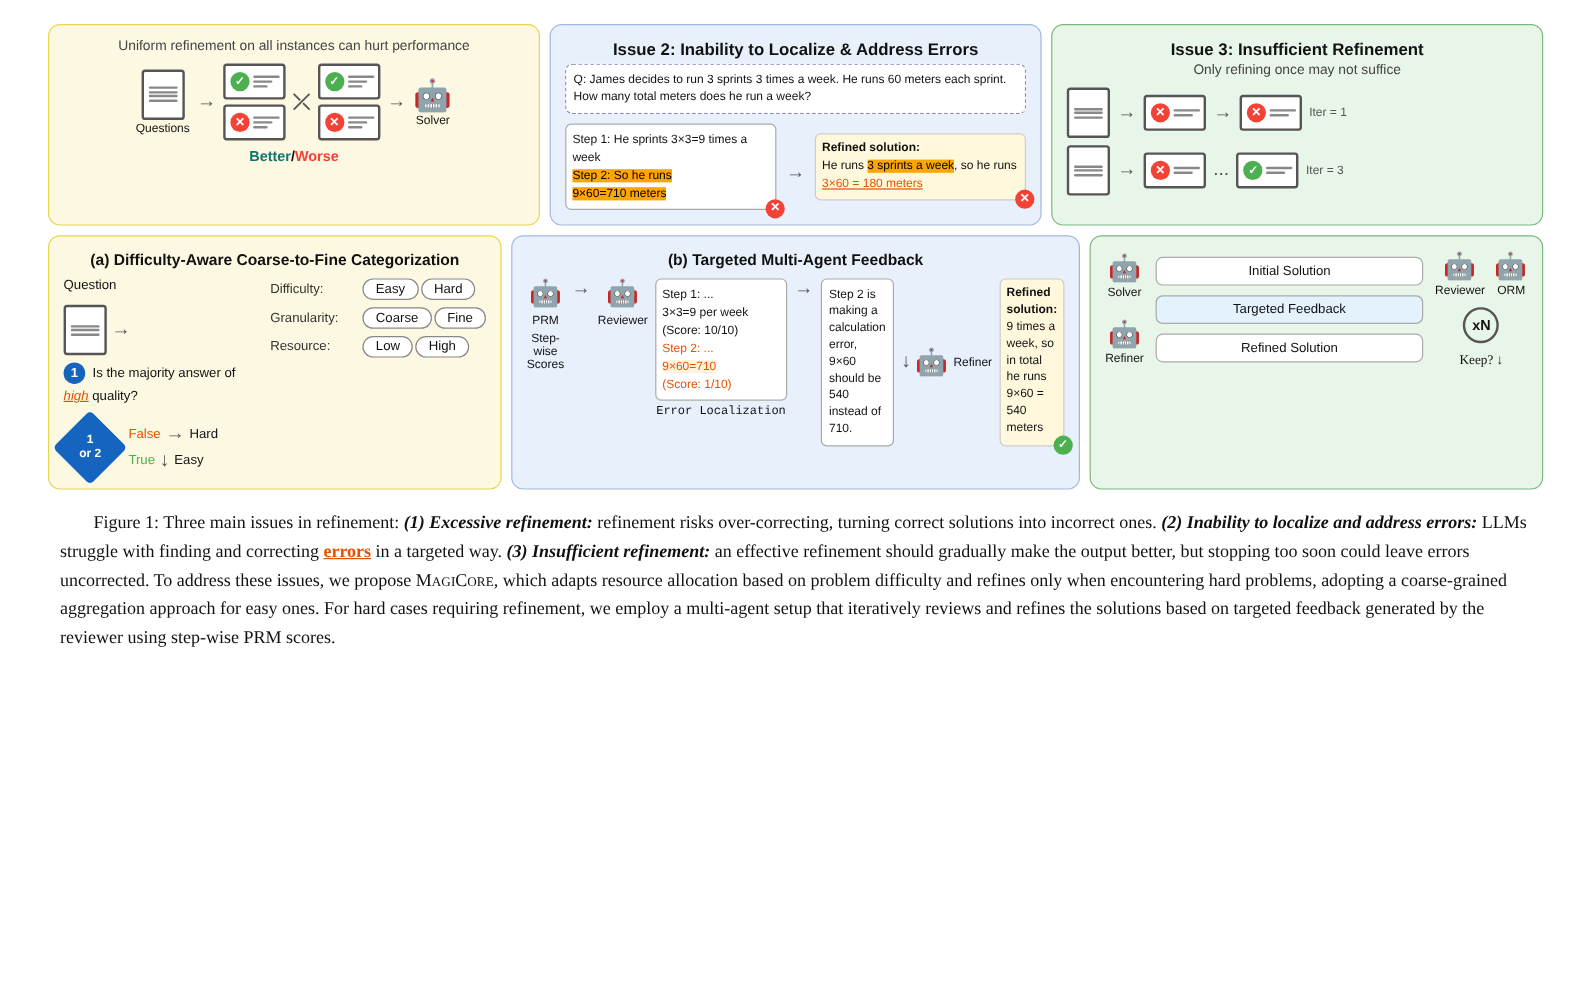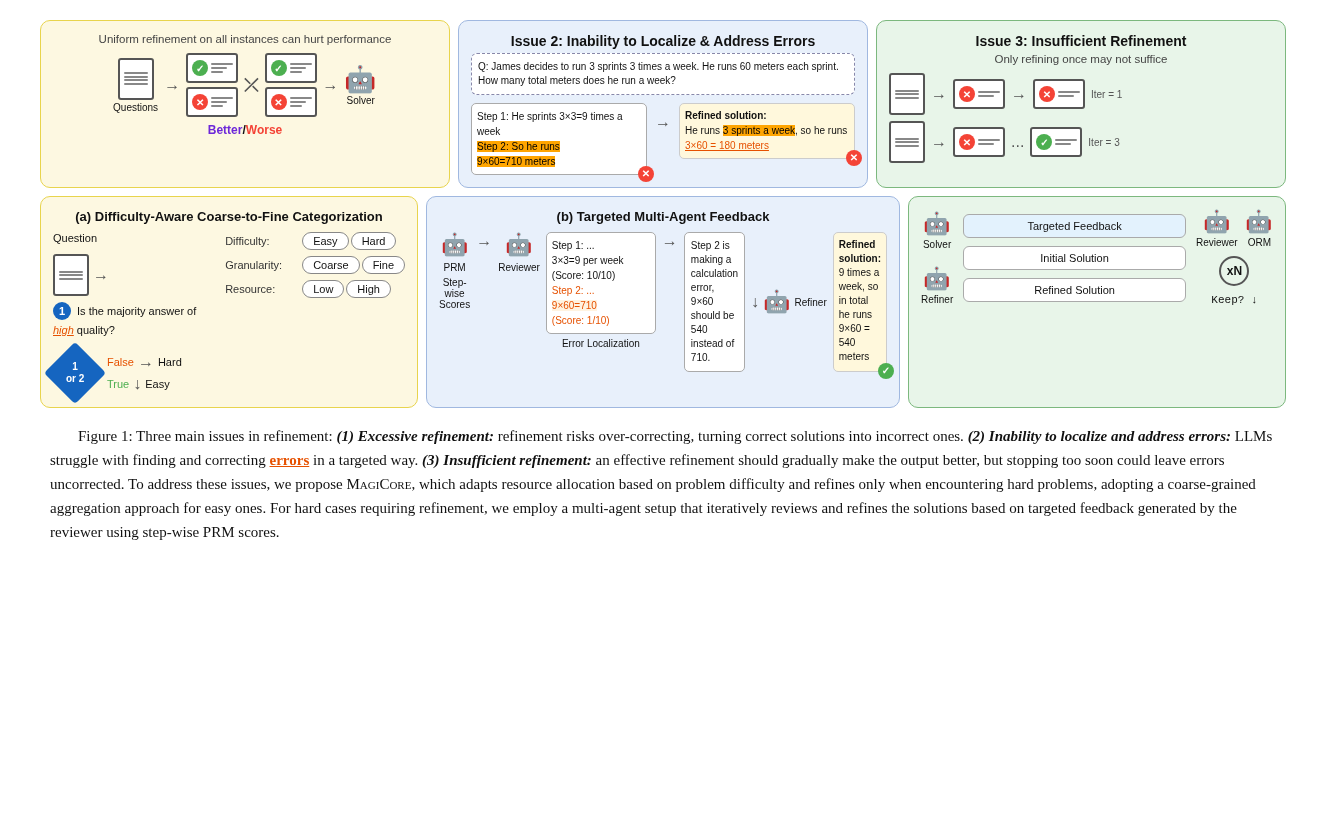--- a/index.html
+++ b/index.html
@@ -81,21 +81,21 @@
       font-size: 10px;
       font-family: Arial, sans-serif;
     }
 
     .better-worse {
       font-family: Arial, sans-serif;
       font-size: 12px;
       font-weight: bold;
       text-align: center;
     }
-    .better { color: #6d28d9; }
+    .better { color: #0f766e; }
     .worse  { color: #f44336; text-align: center; }
     .question-box {
       background: #fff;
       border: 1.5px dashed #88a;
       border-radius: 6px;
       padding: 6px;
       font-size: 10px;
       font-family: Arial, sans-serif;
       line-height: 1.4;
       margin-bottom: 8px;
@@ -413,21 +413,21 @@
         <span class="better">Better</span>/<span class="worse">Worse</span>
       </div>
     </div>
   </div>
 
   <div class="top-panel tp-blue">
     <div class="panel-title">Issue 2: Inability to Localize &amp; Address Errors</div>
 
     <div class="question-box">Q: James decides to run 3 sprints 3 times a week. He runs 60 meters each sprint. How many total meters does he run a week?</div>
 
-    <div style="display:flex; gap:8px; align-items:flex-start;">
+    <div style="display:flex; gap:8px; align-items:center;">
       <div class="step-box" style="flex:1; position:relative;">
         <div style="font-size:10px;font-family:Arial,sans-serif;line-height:1.5;">
           Step 1: He sprints 3×3=9 times a week
         </div>
         <div style="font-size:10px;font-family:Arial,sans-serif;line-height:1.5;">
           <span class="highlight-orange">Step 2: So he runs</span><br>
           <span class="highlight-orange">9×60=710 meters</span>
         </div>
         <div class="x-badge">✕</div>
       </div>
@@ -585,21 +585,21 @@
       <div style="display:flex; flex-direction:column; align-items:center; gap:4px;">
         <span style="font-size:22px;">🤖</span>
         <span style="font-size:10px;font-family:Arial,sans-serif;">Reviewer</span>
       </div>
 
       <div style="display:flex; flex-direction:column; gap:4px; flex:1;">
         <div class="step-score-box">
           <div style="font-size:10px;font-family:Arial,sans-serif;line-height:1.5;">Step 1: ...<br>3×3=9 per week<br>(Score: 10/10)</div>
           <div style="font-size:10px;font-family:Arial,sans-serif;line-height:1.5;color:#e65100;">Step 2: ...<br><span style="background:#fff3e0;">9×60=710</span><br>(Score: 1/10)</div>
         </div>
-        <span style="font-size:10px;font-family:Liberation Sans, sans-serif;text-align:center;">Error Localization</span>
+        <span style="font-size:10px;font-family:Liberation Mono, monospace;text-align:center;">Error Localization</span>
       </div>
 
       <span class="arrow">→</span>
 
       <div style="display:flex; flex-direction:row; gap:6px; flex:1.2;">
         <div class="feedback-box">Step 2 is making a calculation error, 9×60 should be 540 instead of 710.</div>
         <div style="display:flex; align-items:center; gap:4px;">
           <span class="arrow">↓</span>
           <span style="font-size:22px;">🤖</span>
           <span style="font-size:10px;font-family:Arial,sans-serif;">Refiner</span>
@@ -622,40 +622,40 @@
           <span style="font-size:22px;">🤖</span>
           <span style="font-size:10px;font-family:Arial,sans-serif;">Solver</span>
         </div>
         <div style="display:flex; flex-direction:column; align-items:center; gap:2px;">
           <span style="font-size:22px;">🤖</span>
           <span style="font-size:10px;font-family:Arial,sans-serif;">Refiner</span>
         </div>
       </div>
 
       <div style="display:flex; flex-direction:column; gap:8px; flex:1;">
+        <div class="flow-box">Initial Solution</div>
         <div class="flow-box" style="background:#e3f2fd;">Targeted Feedback</div>
-        <div class="flow-box">Initial Solution</div>
         <div class="flow-box">Refined Solution</div>
       </div>
 
       <div style="display:flex; flex-direction:column; gap:8px; align-items:center;">
         <div style="display:flex; gap:8px; align-items:center;">
           <div style="display:flex; flex-direction:column; align-items:center; gap:2px;">
             <span style="font-size:22px;">🤖</span>
             <span style="font-size:10px;font-family:Arial,sans-serif;">Reviewer</span>
           </div>
           <div style="display:flex; flex-direction:column; align-items:center; gap:2px;">
             <span style="font-size:22px;">🤖</span>
             <span style="font-size:10px;font-family:Arial,sans-serif;">ORM</span>
           </div>
         </div>
         <div class="xN-circle">
           <span>xN</span>
         </div>
-        <div style="font-size:11px;font-family:Liberation Mono, monospace;text-align:left;">
+        <div style="font-size:11px;font-family:Liberation Serif, serif;text-align:left;">
           <span>Keep?</span> ↓
         </div>
       </div>
     </div>
   </div>
 </div>
 
 <div class="caption">
   <span class="caption-label">Figure 1:</span><span> Three main issues in refinement: </span><span class="caption-bold-italic">(1) Excessive refinement:</span><span> refinement risks over-correcting, turning correct solutions into incorrect ones. </span><span class="caption-bold-italic">(2) Inability to localize and address errors:</span><span> LLMs struggle with finding and correcting </span><span class="caption-orange">errors</span><span> in a targeted way. </span><span class="caption-bold-italic">(3) Insufficient refinement:</span><span> an effective refinement should gradually make the output better, but stopping too soon could leave errors uncorrected.  To address these issues, we propose </span><span class="caption-sc">MagiCore</span><span>, which adapts resource allocation based on problem difficulty and refines only when encountering hard problems, adopting a coarse-grained aggregation approach for easy ones.  For hard cases requiring refinement, we employ a multi-agent setup that iteratively reviews and refines the solutions based on targeted feedback generated by the reviewer using step-wise PRM scores.</span>
 </div>

